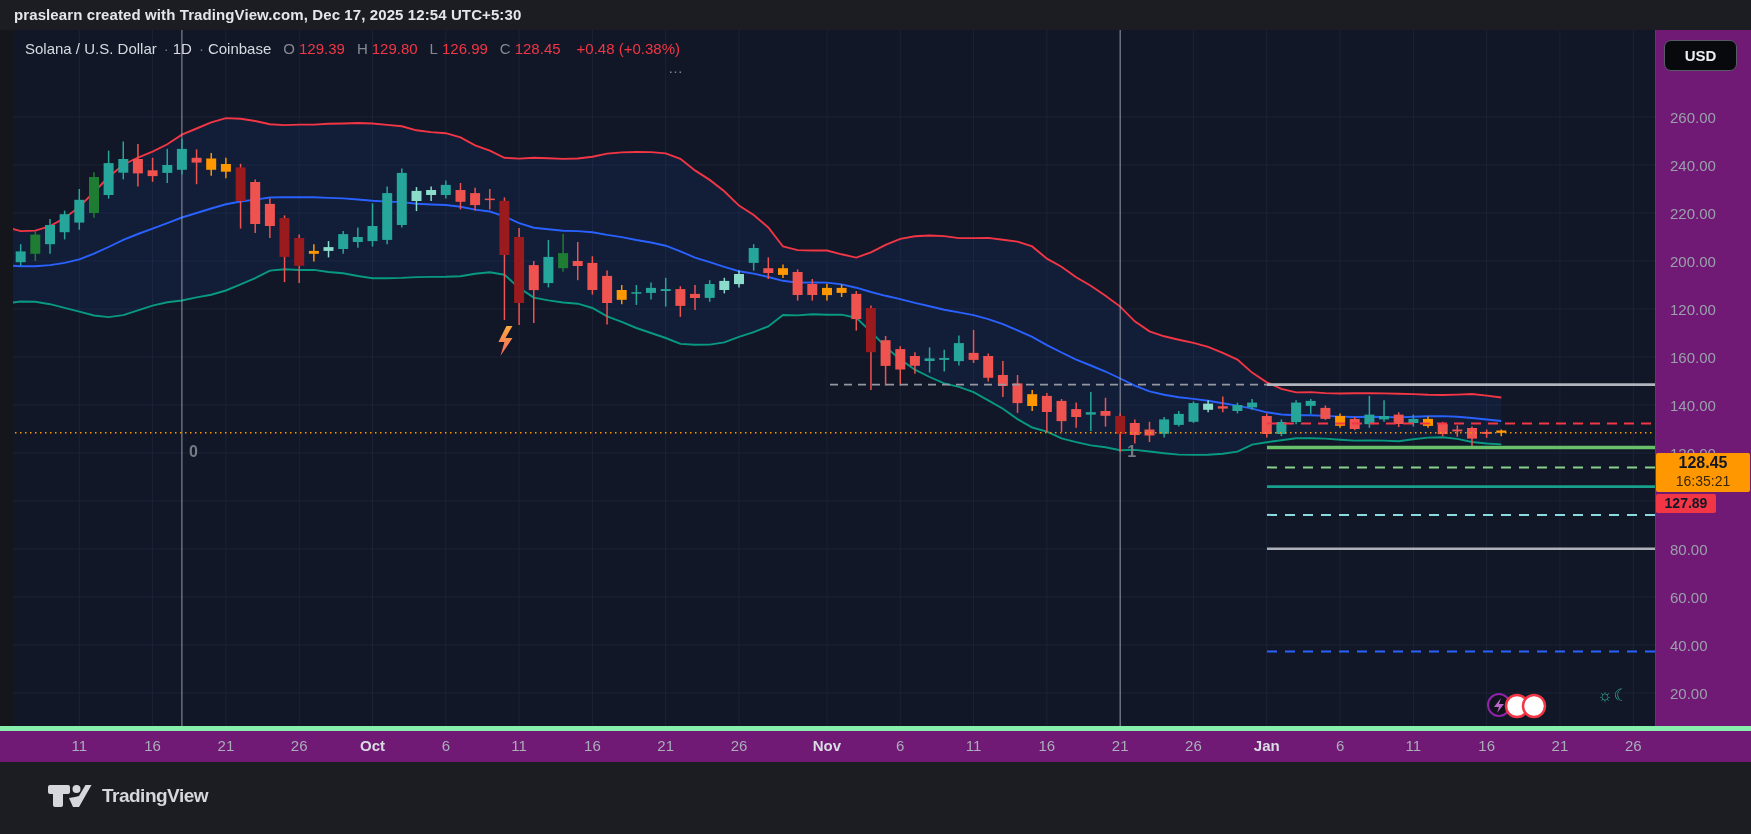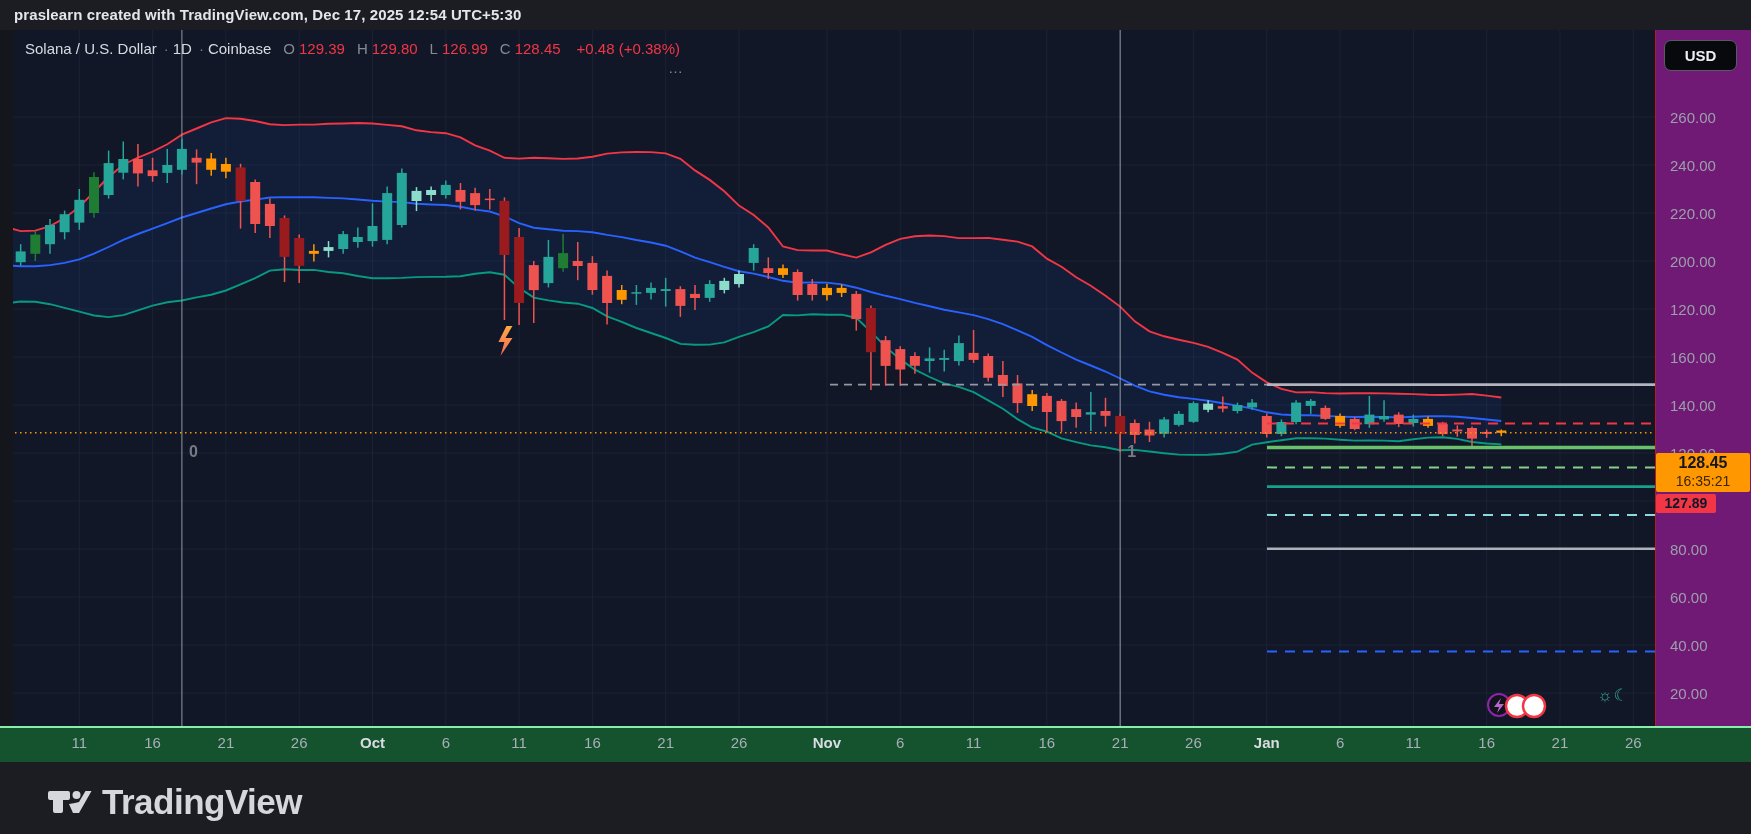--- a/index.html
+++ b/index.html
@@ -29,28 +29,28 @@
   #usd-btn{position:absolute;left:8px;top:10px;width:71px;height:29px;background:#08090d;
     border:1.5px solid #565b66;border-radius:7px;color:#eceef2;font-size:15px;font-weight:700;
     display:flex;align-items:center;justify-content:center;cursor:pointer;}
   .badge{position:absolute;border-radius:2px;text-align:center;z-index:6;}
   #badge-price{left:1656px;top:423px;width:94px;height:39px;background:#ff9800;color:#131722;}
   #badge-price .p{font-size:16px;font-weight:700;line-height:20px;}
   #badge-price .cd{font-size:14px;font-weight:400;line-height:17px;color:#3a2600;}
   #badge-low{left:1656px;top:464px;width:60px;height:19px;background:#f23645;color:#0f172a;
     font-size:14px;font-weight:700;line-height:19px;}
   
-  #taxis{position:absolute;left:0;top:726px;width:1751px;height:36px;background:#14532d;
-    border-top:2px solid #86efac;}
+  #taxis{position:absolute;left:0;top:726px;width:1751px;height:36px;background:#701a75;
+    border-top:5px solid #86efac;}
   #taxis .tlabel{position:absolute;top:6px;transform:translateX(-50%);font-size:15px;color:#a9aeb9;}
   #taxis .tlabel.bold{color:#d9dce3;font-weight:700;}
   
   #footer{position:absolute;left:0;top:762px;width:1751px;height:72px;background:#1b1d23;}
   #tv-logo{position:absolute;left:46px;top:20px;display:flex;align-items:center;cursor:pointer;}
-  #tv-logo .wordmark{color:#d5d7dd;font-size:35px;font-weight:700;margin-left:10px;letter-spacing:-0.5px;}
+  #tv-logo .wordmark{color:#d5d7dd;font-size:19px;font-weight:700;margin-left:10px;letter-spacing:-0.5px;}
 </style>
 </head>
 <body>
 
 <div id="stage">
 
   <div id="topbar">
     <div class="txt">praslearn created with TradingView.com, Dec 17, 2025 12:54 UTC+5:30</div>
   </div>
 

